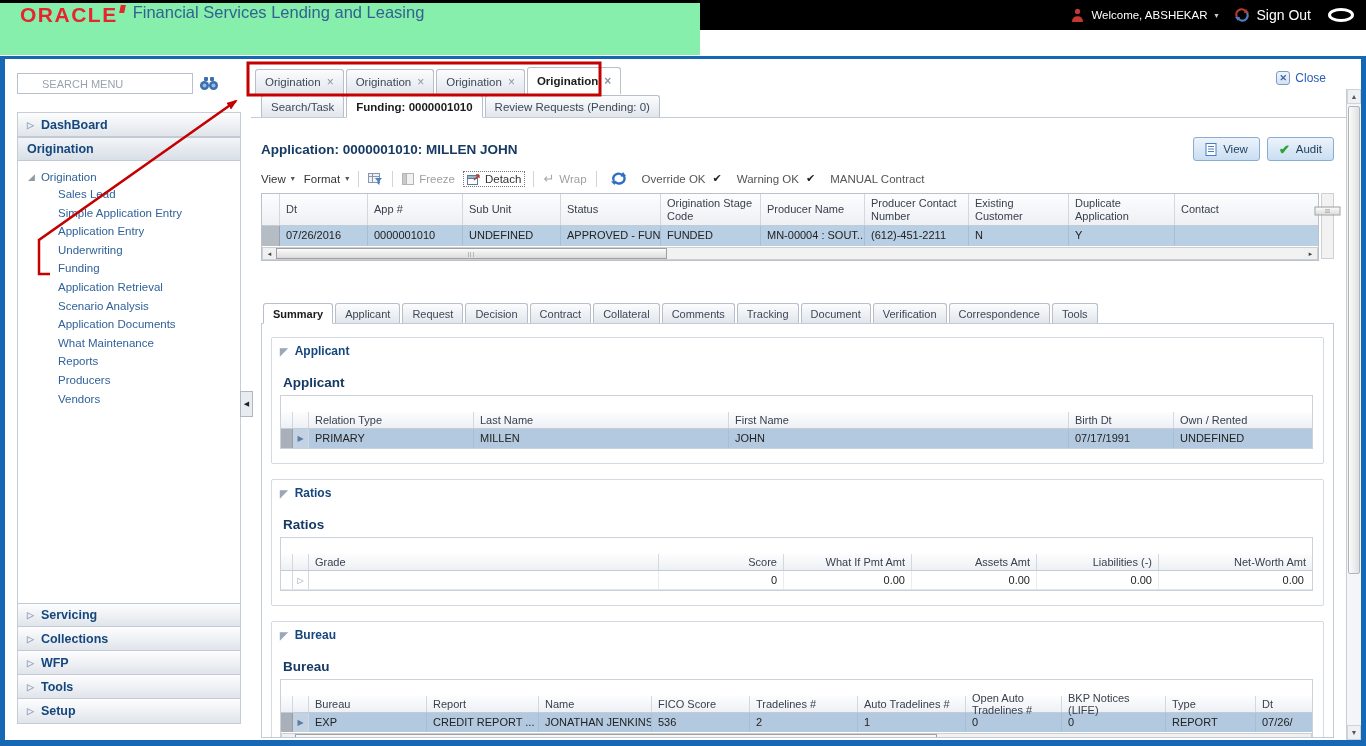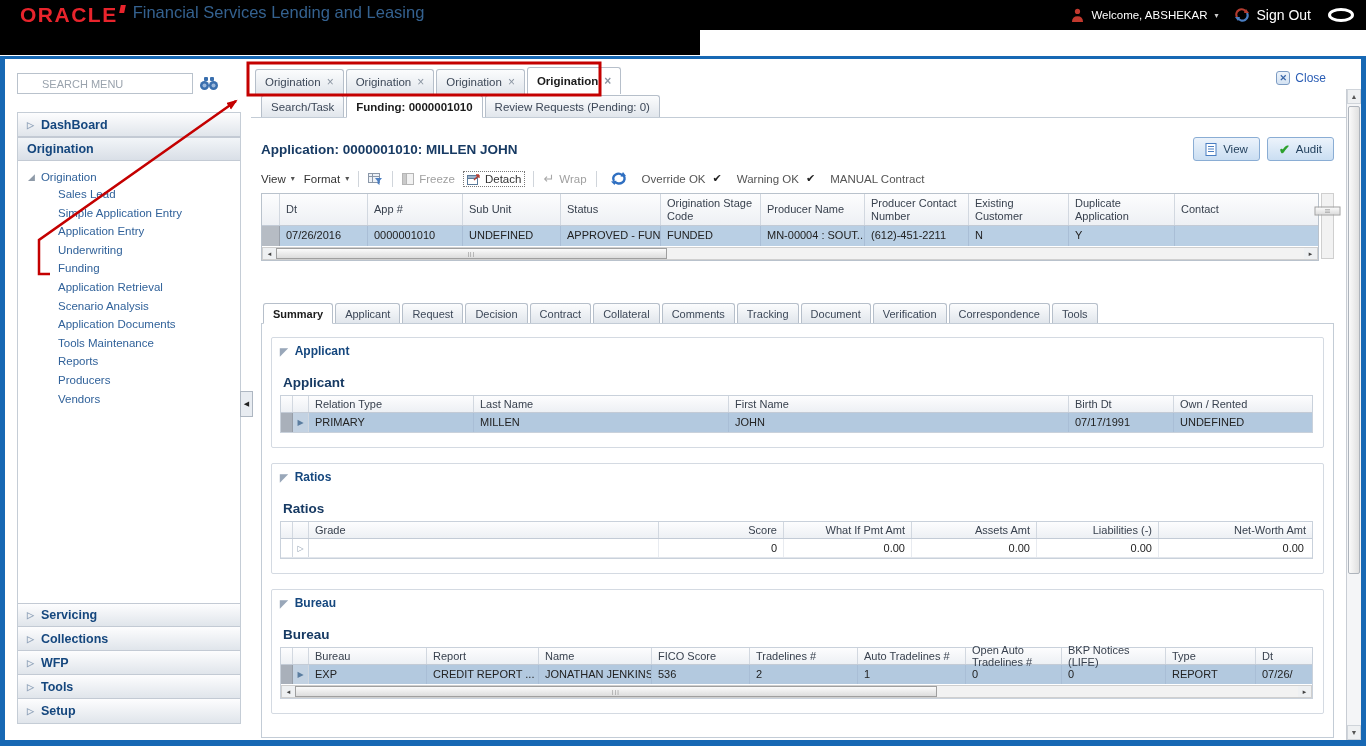--- a/index.html
+++ b/index.html
@@ -10,21 +10,21 @@
   
   .topbar { position:absolute; top:0; left:0; right:0; height:30px; background:#000;
     display:flex; justify-content:flex-end; align-items:center; gap:7px; padding-right:12px; z-index:2; }
   .topbar span { color:#fff; }
   .welcome { font-size:11.5px; }
   .caret { font-size:8px; color:#ccc!important; }
   .signout { font-size:14px; }
   .oracle-oval { width:26px; height:14px; border:3px solid #fff; border-radius:50%; margin-left:10px; }
 
   
-  .logo-panel { position:absolute; top:3px; left:0; width:700px; height:52px; background:#000000; z-index:3; padding:1px 0 0 20px; }
+  .logo-panel { position:absolute; top:3px; left:0; width:700px; height:52px; background:#86efac; z-index:3; padding:1px 0 0 20px; }
   .logo-line { display:flex; align-items:flex-start; }
   .oracle-logo { color:#e8242c; font-size:21px; font-weight:bold; letter-spacing:1.5px; line-height:22px; }
   .logo-tick { width:5px; height:8px; background:#e8242c; margin:1px 0 0 2px; transform:skewX(-12deg); }
   .logo-subtitle { color:#34618f; font-size:16.5px; margin:-1px 0 0 8px; }
 
   
   .app-frame { position:absolute; top:56px; left:0; right:0; bottom:0; background:#fff;
     border:5px solid #1768b4; border-top-width:3px; border-bottom-width:6px; display:flex; }
 
   
@@ -113,21 +113,21 @@
   .sumtabs { display:flex; align-items:flex-end; gap:2px; height:22px; border-bottom:1px solid #c3ccd6; padding-left:2px; }
   .sumtabs .tab { height:20px; padding:0 9px; font-size:11px; }
   .sumtabs .tab.active { height:21px; margin-bottom:-1px; border-bottom:1px solid #fff; }
 
   .summary-panel { flex:1; border:1px solid #c3ccd6; border-top:none; margin-bottom:2px; padding:13px 9px 8px 9px;
     display:flex; flex-direction:column; gap:15px; overflow:hidden; }
   .section { border:1px solid #d4dae2; border-radius:2px; background:#fff; padding:6px 10px 14px 8px; }
   .sec-head { display:flex; align-items:center; gap:7px; color:#15477e; font-weight:bold; font-size:12px; cursor:pointer; }
   .sec-tri { color:#99a7b9; font-size:10px; }
   .sec-title { margin:17px 0 5px 3px; font-size:13.5px; font-weight:bold; color:#173a63; }
-  .sec .gh { height:17px; }
+  .sec .gh { height:17px;margin-top:16px; }
   .smallh { height:17px; }
   .bureauh { height:30px; }
   .sec-gr { display:flex; height:19px; background:#b3c9df; }
   .sec-gr .gd { padding:0 6px; border-right:1px solid #a9bed6; line-height:18px; white-space:nowrap; overflow:hidden; color:#222; }
   .sec-gr.plain { background:#fff; border-bottom:1px solid #e2e6ec; }
   .sec-gr.plain .gd { border-right:1px solid #e8ebf0; }
   .sel1 { width:12px; flex:none; border-right:1px solid #d2d8e0; }
   .sel2 { width:16px; flex:none; border-right:1px solid #d2d8e0; display:flex; align-items:center; justify-content:center;
     font-size:8px; color:#5b7da0; cursor:pointer; }
   .sec-gr .sel1.on { background:#a9b0ba; border-right:1px solid #969da7; }
@@ -208,21 +208,21 @@
             <span>Origination</span>
           </div>
           <div class="tree-item">Sales Lead</div>
           <div class="tree-item">Simple Application Entry</div>
           <div class="tree-item">Application Entry</div>
           <div class="tree-item">Underwriting</div>
           <div class="tree-item">Funding</div>
           <div class="tree-item">Application Retrieval</div>
           <div class="tree-item">Scenario Analysis</div>
           <div class="tree-item">Application Documents</div>
-          <div class="tree-item">Tools Maintenance</div>
+          <div class="tree-item">What Maintenance</div>
           <div class="tree-item">Reports</div>
           <div class="tree-item">Producers</div>
           <div class="tree-item">Vendors</div>
         </div>
         <div class="menu-spacer"></div>
         <div class="acc-hdr" style="border-top:1px solid #c3cad4">
           <span class="chev">▷</span>
           <span>Servicing</span>
         </div>
         <div class="acc-hdr">

